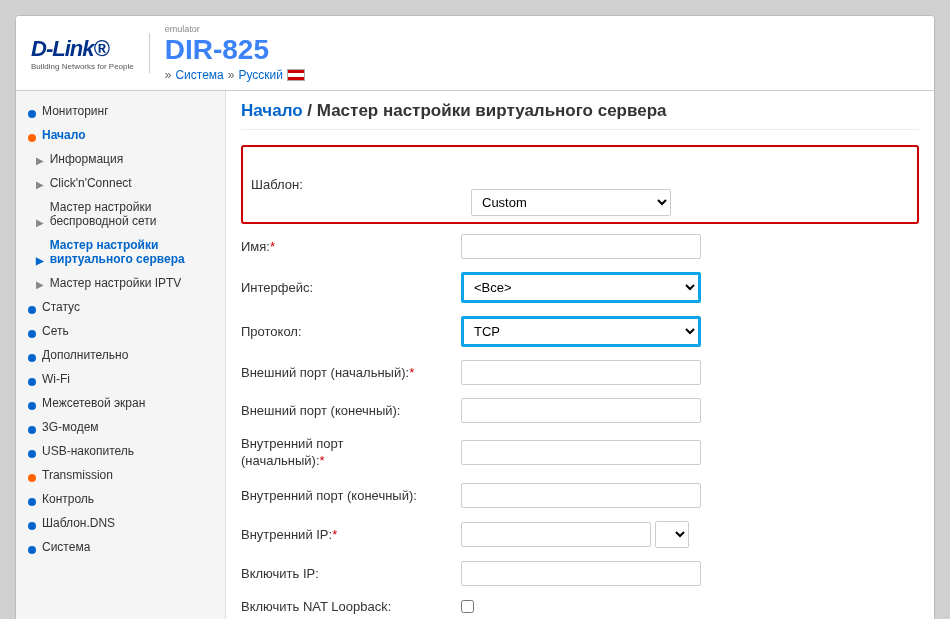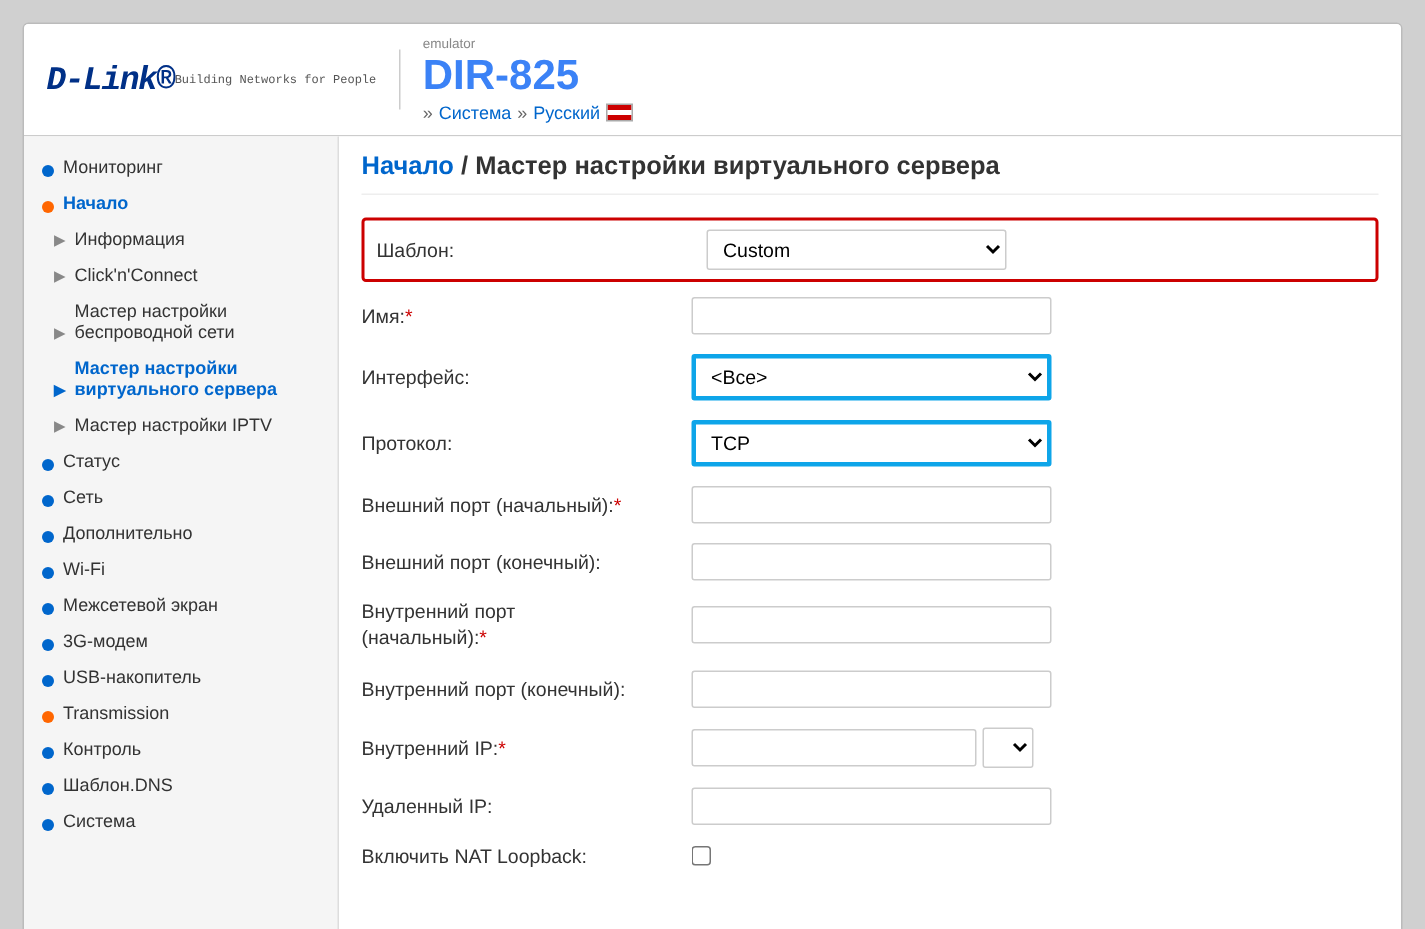--- a/index.html
+++ b/index.html
@@ -24,22 +24,22 @@
       background: #fff;
       border-bottom: 1px solid #ccc;
       padding: 8px 15px;
       display: flex;
       align-items: center;
       gap: 15px;
     }
 
     .logo-area {
       display: flex;
-      align-items: center;
-      font-family: Liberation Mono, monospace;
+      flex-direction: column;
+      align-items: flex-start;
     }
 
     .logo-dlink {
       font-size: 22px;
       font-weight: 900;
       color: #003087;
       letter-spacing: -1px;
       font-style: italic;
     }
 
@@ -250,20 +250,21 @@
     }
 
     .template-select {
       flex: 1;
       padding: 4px 6px;
       border: 1px solid #ccc;
       border-radius: 2px;
       font-size: 13px;
       max-width: 200px;
       background: #fff;
+      margin-top: 36px;
     }
 
     .ip-select-group {
       display: flex;
       align-items: center;
       gap: 4px;
       max-width: 240px;
     }
 
     .ip-select-group input {
@@ -474,21 +475,21 @@
             </div>
             <div class="ip-select-group">
               <input type="text" style="">
               <select>
                 <option></option>
               </select>
             </div>
           </div>
 
           <div class="form-row">
-            <div class="form-label">Удаленный IP:</div>
+            <div class="form-label">Включить IP:</div>
             <input type="text" class="form-control" style="">
           </div>
 
           <div class="form-row">
             <div class="form-label">Включить NAT Loopback:</div>
             <input type="checkbox" style="">
           </div>
 
         </div>
       </div>

